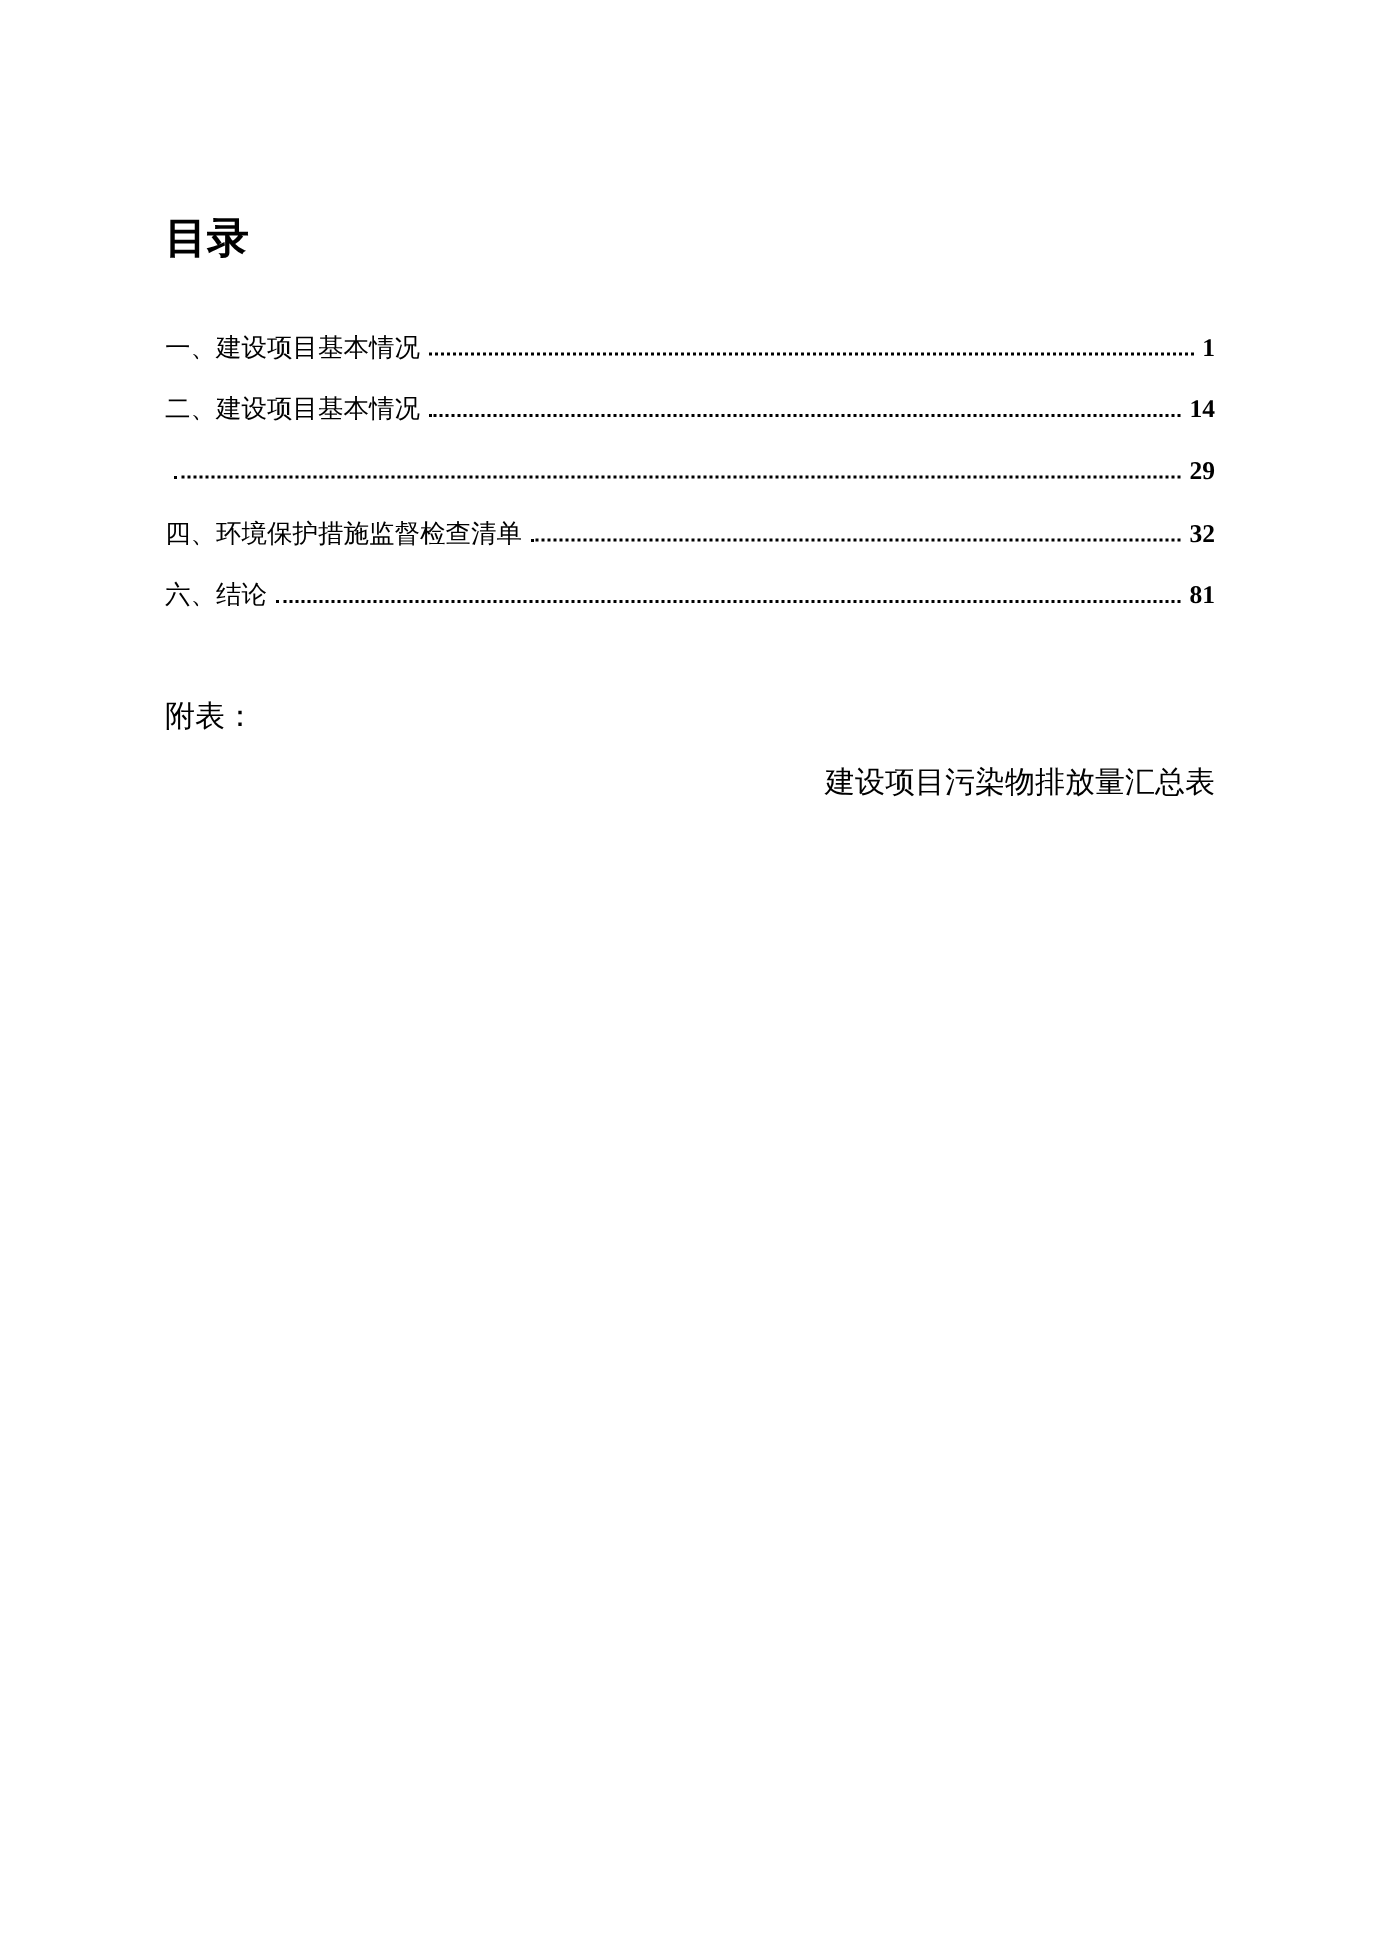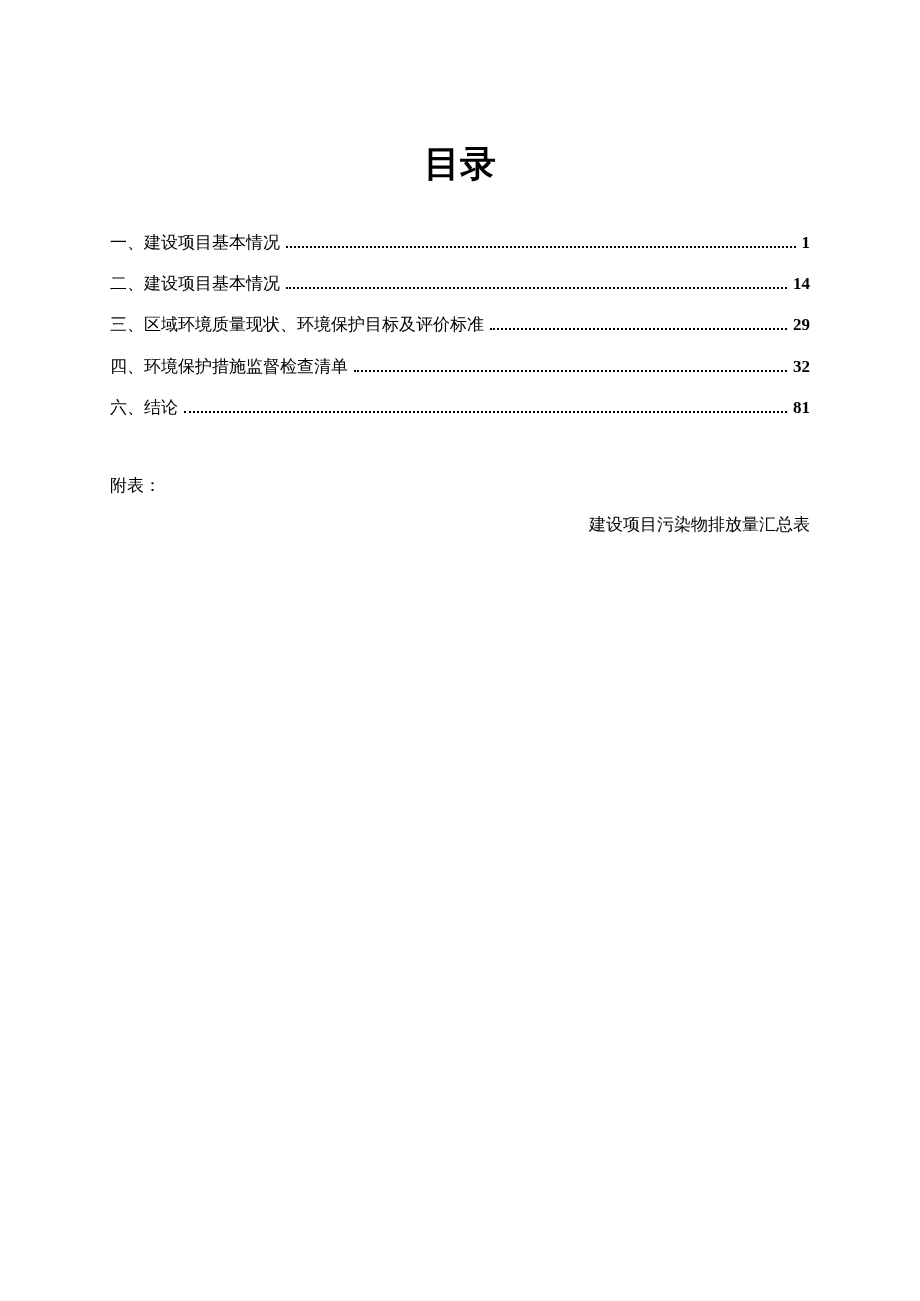--- a/index.html
+++ b/index.html
@@ -9,22 +9,21 @@
     }
     body {
       width: 920px;
       height: 1301px;
       background: #ffffff;
       font-family: "SimSun", "宋体", serif;
       color: #000000;
       padding: 140px 110px 0 110px;
     }
     .title {
-      text-align: center;
-      font-size: 36px;
+      font-size: 28px;
       font-weight: bold;
       margin-bottom: 40px;
       font-family: "SimHei", "黑体", sans-serif;
     }
     .toc {
       margin-bottom: 50px;
     }
     .toc-entry {
       display: flex;
       align-items: baseline;
@@ -39,21 +38,21 @@
       flex: 1;
       border-bottom: 2px dotted #000000;
       margin: 0 6px 4px 6px;
       min-width: 20px;
     }
     .toc-page {
       white-space: nowrap;
       font-weight: bold;
     }
     .appendix {
-      font-size: 17px;
+      font-size: 20px;
       line-height: 1.8;
     }
     .appendix-title {
       margin-bottom: 8px;
     }
     .appendix-item {
       padding-left: 44px;
       text-align: right;
     }
   </style>
@@ -67,21 +66,20 @@
     <span class="toc-label">一、建设项目基本情况</span>
     <span class="toc-dots"></span>
     <span class="toc-page">1</span>
   </div>
   <div class="toc-entry">
     <span class="toc-label">二、建设项目基本情况</span>
     <span class="toc-dots"></span>
     <span class="toc-page">14</span>
   </div>
   <div class="toc-entry">
-    <span class="toc-label">三、区域环境质量现状、环境保护目标及评价标准</span>
     <span class="toc-dots"></span>
     <span class="toc-page">29</span>
   </div>
   <div class="toc-entry">
     <span class="toc-label">四、环境保护措施监督检查清单</span>
     <span class="toc-dots"></span>
     <span class="toc-page">32</span>
   </div>
   <div class="toc-entry">
     <span class="toc-label">六、结论</span>

